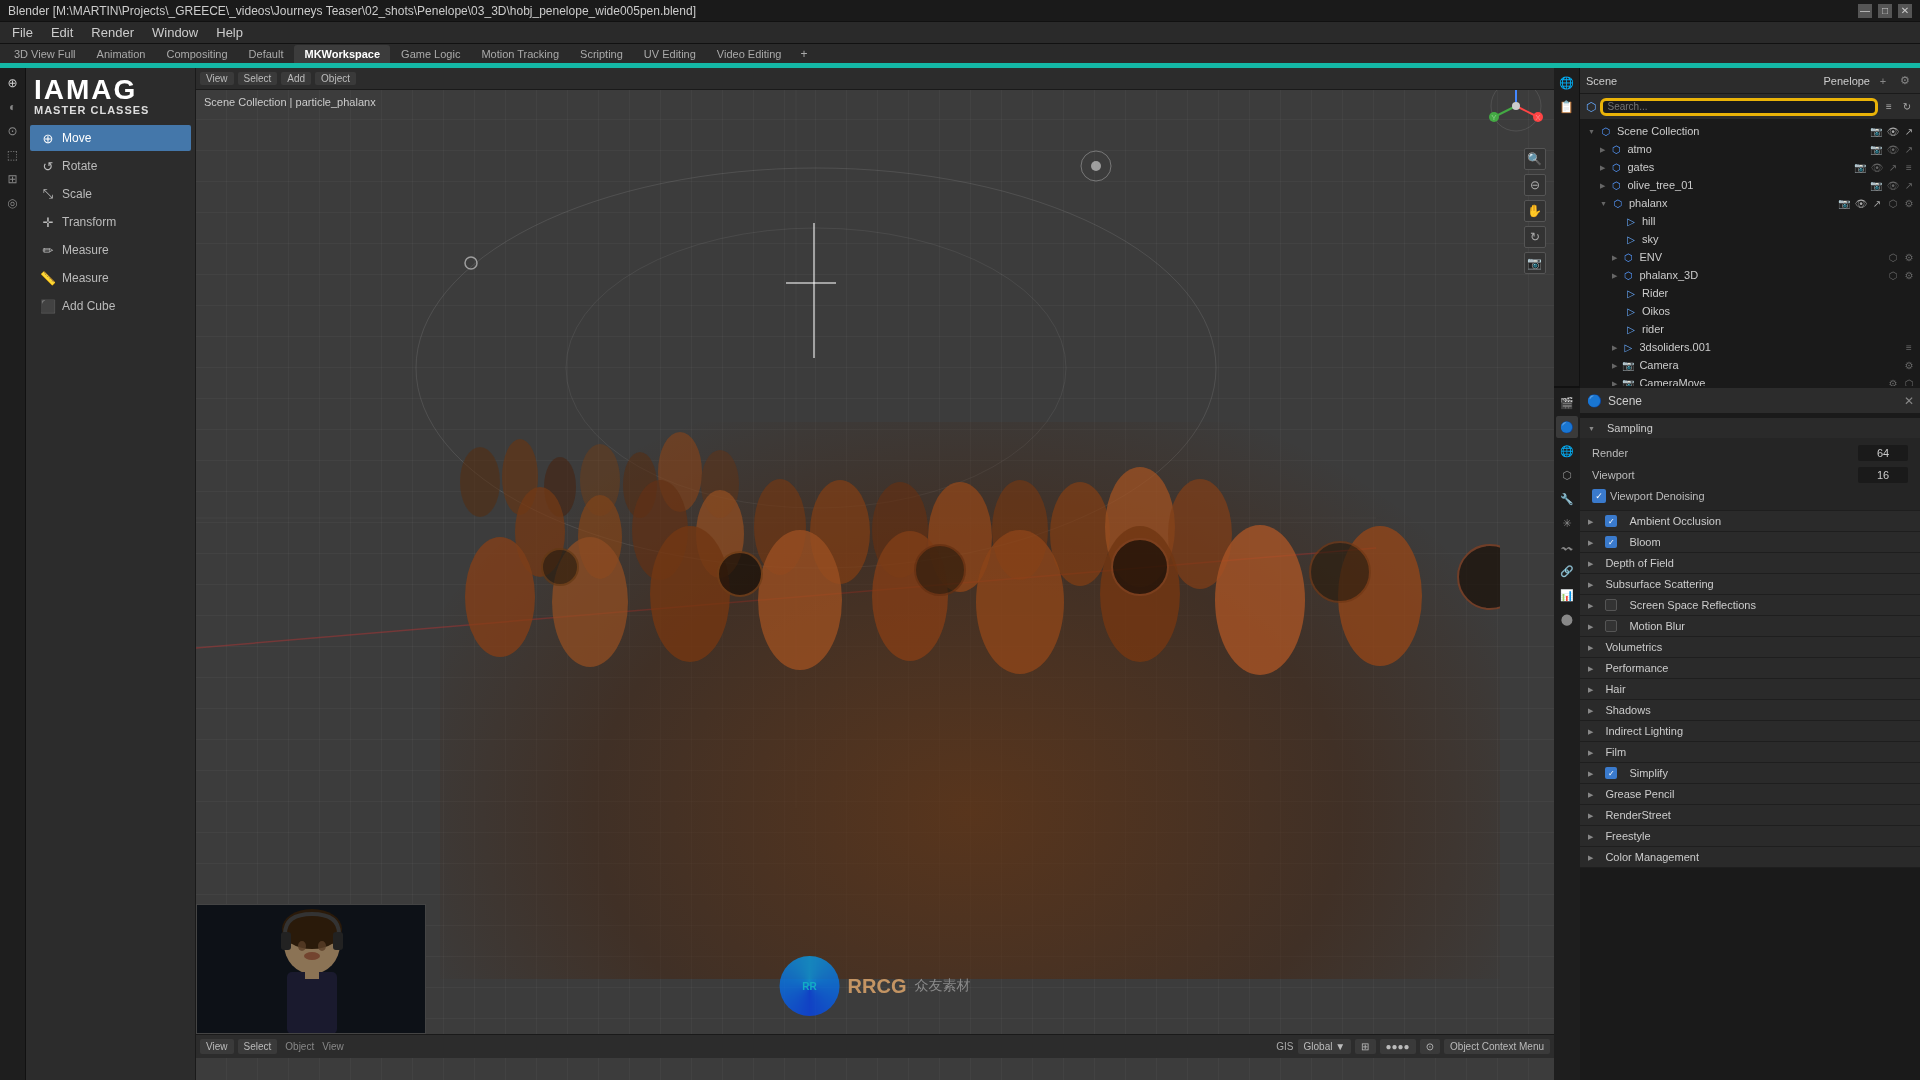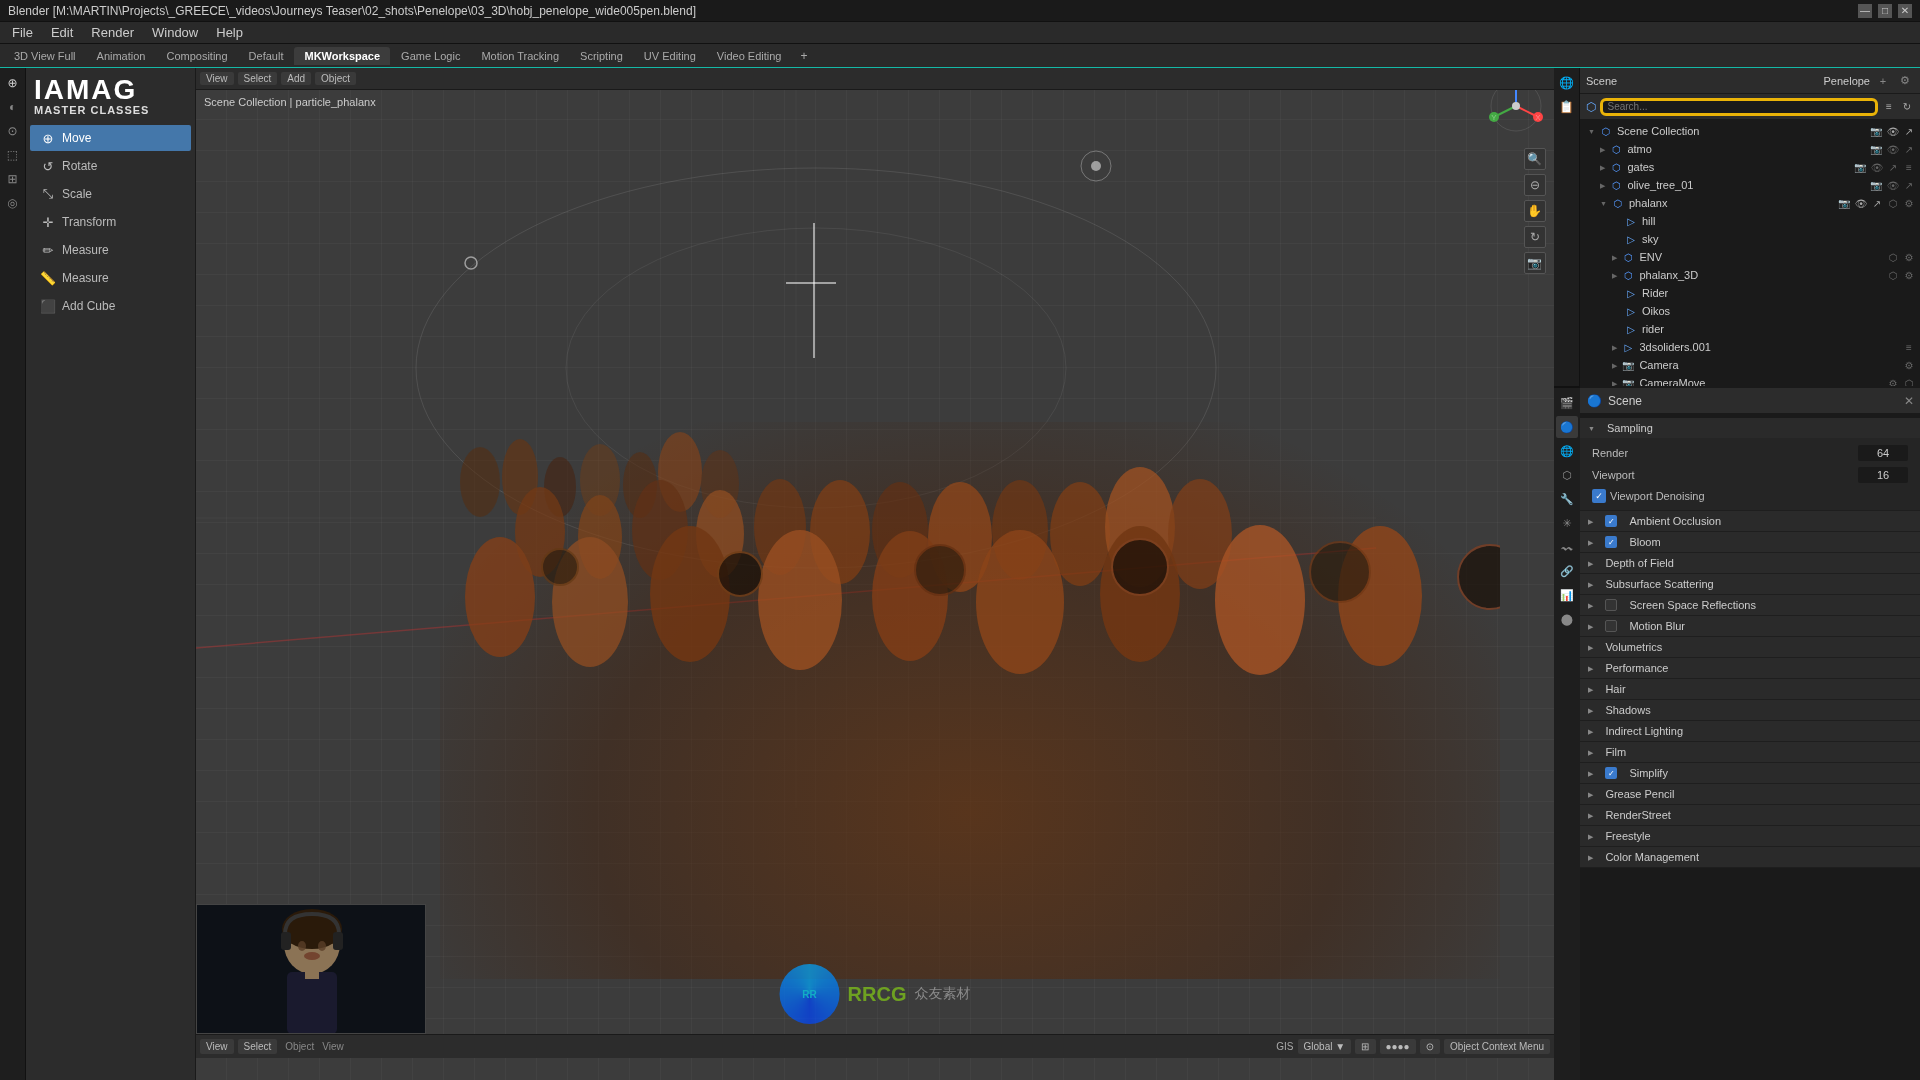--- a/index.html
+++ b/index.html
@@ -34,21 +34,21 @@
 
     
     #workspacebar {
       height: 24px;
       background: #2a2a2a;
       display: flex;
       align-items: center;
       gap: 1px;
       padding: 0 4px;
       flex-shrink: 0;
-      border-bottom: 1px solid #14b8a6;
+      border-bottom: 5px solid #14b8a6;
     }
     .ws-tab { padding: 3px 10px; color: #aaa; font-size: 11px; cursor: pointer; border-radius: 3px 3px 0 0; }
     .ws-tab.active { background: #3c3c3c; color: #fff; font-weight: bold; }
     .ws-add { color: #aaa; padding: 3px 8px; cursor: pointer; }
 
     
     #main { display: flex; flex: 1; overflow: hidden; }
 
     
     #left-toolbar {
@@ -341,21 +341,21 @@
     .props-tab {
       width: 22px; height: 22px;
       display: flex; align-items: center; justify-content: center;
       font-size: 11px; color: #888; cursor: pointer; border-radius: 2px;
     }
     .props-tab.active { background: #3a3a3a; color: #fff; }
 
     
     #watermark {
       position: absolute;
-      bottom: 56px;
+      bottom: 64px;
       left: 50%;
       transform: translateX(-50%);
       opacity: 0.7;
       display: flex;
       align-items: center;
       gap: 8px;
     }
     .watermark-circle {
       width: 60px; height: 60px;
       border-radius: 50%;
@@ -589,21 +589,21 @@
       <div class="vt-btn">⊖</div>
       <div class="vt-btn">✋</div>
       <div class="vt-btn">↻</div>
       <div class="vt-btn">📷</div>
     </div>
 
     <div id="watermark">
       <div class="watermark-circle">
         <span style="font-size:10px;font-weight:bold;color:#00ddff;">RR</span>
       </div>
-      <div style="color:#84cc16; font-size:20px; font-weight:900;">RRCG</div>
+      <div style="color:#fdba74; font-size:20px; font-weight:900;">RRCG</div>
       <div style="color:#aaaaaa; font-size:14px;">众友素材</div>
     </div>
 
     <div id="webcam">
       <div id="webcam-inner">
         <svg width="230" height="130">
 
           <rect width="230" height="130" fill="#0d1117"></rect>
 
           <ellipse cx="115" cy="40" rx="28" ry="30" fill="#8B7355"></ellipse>

